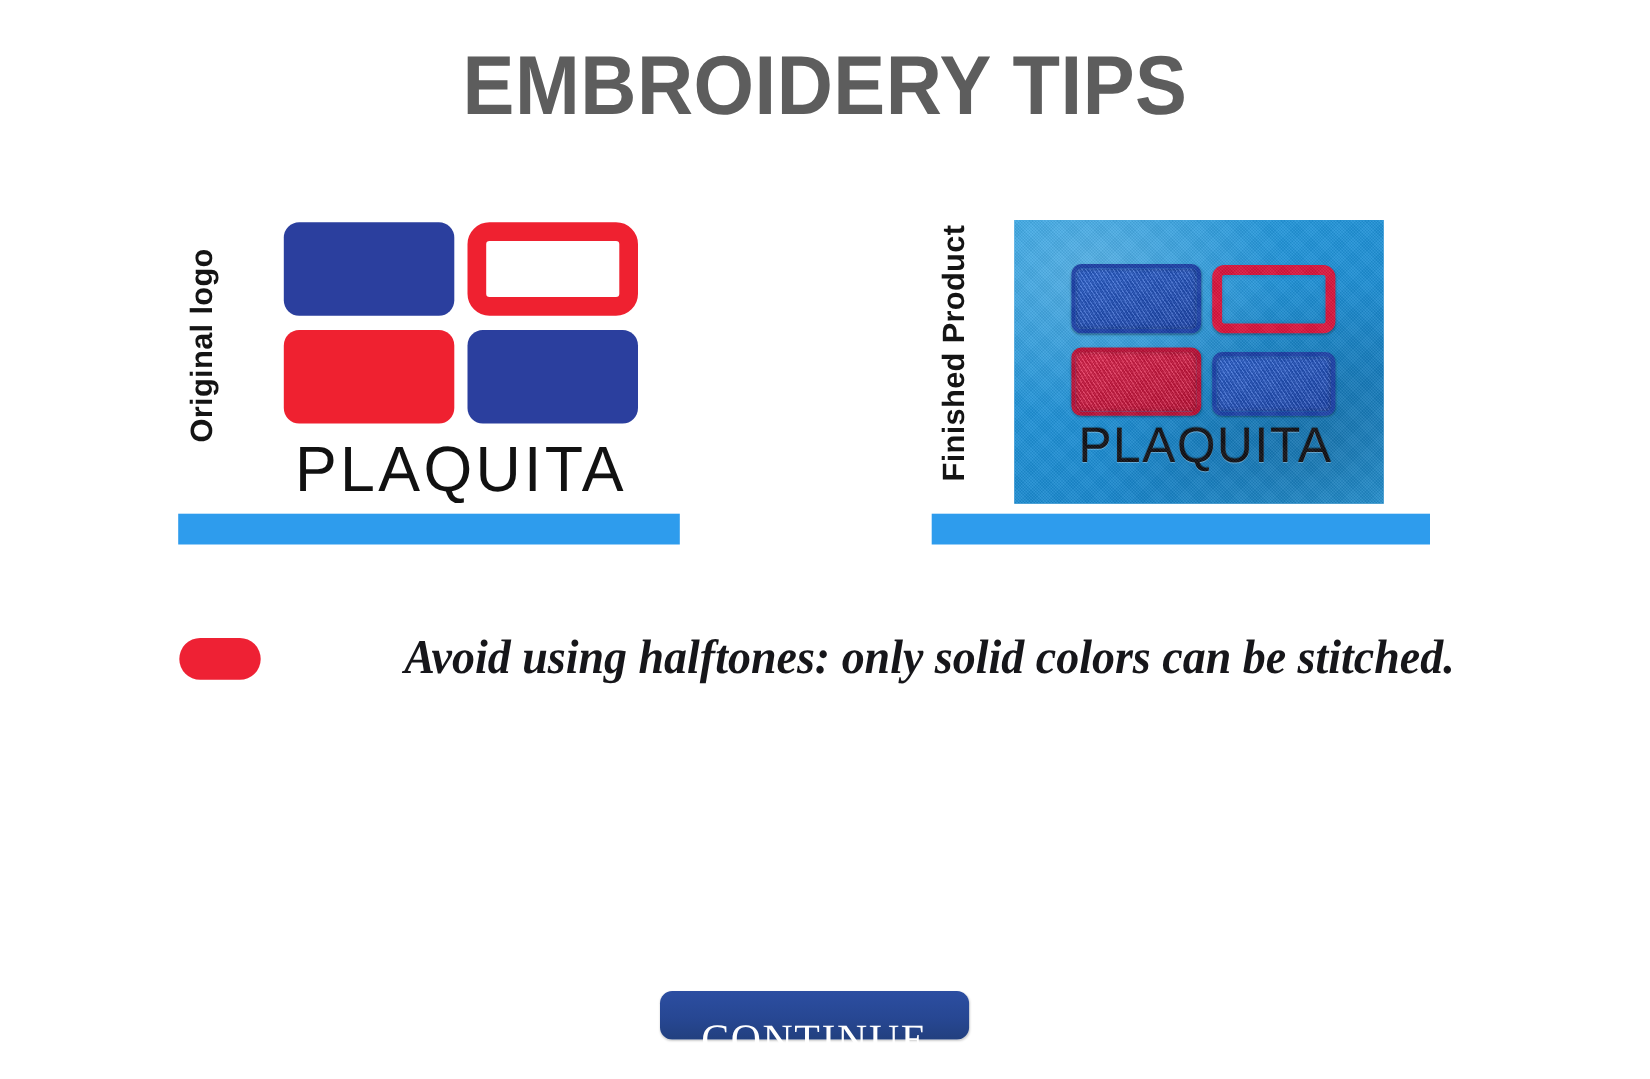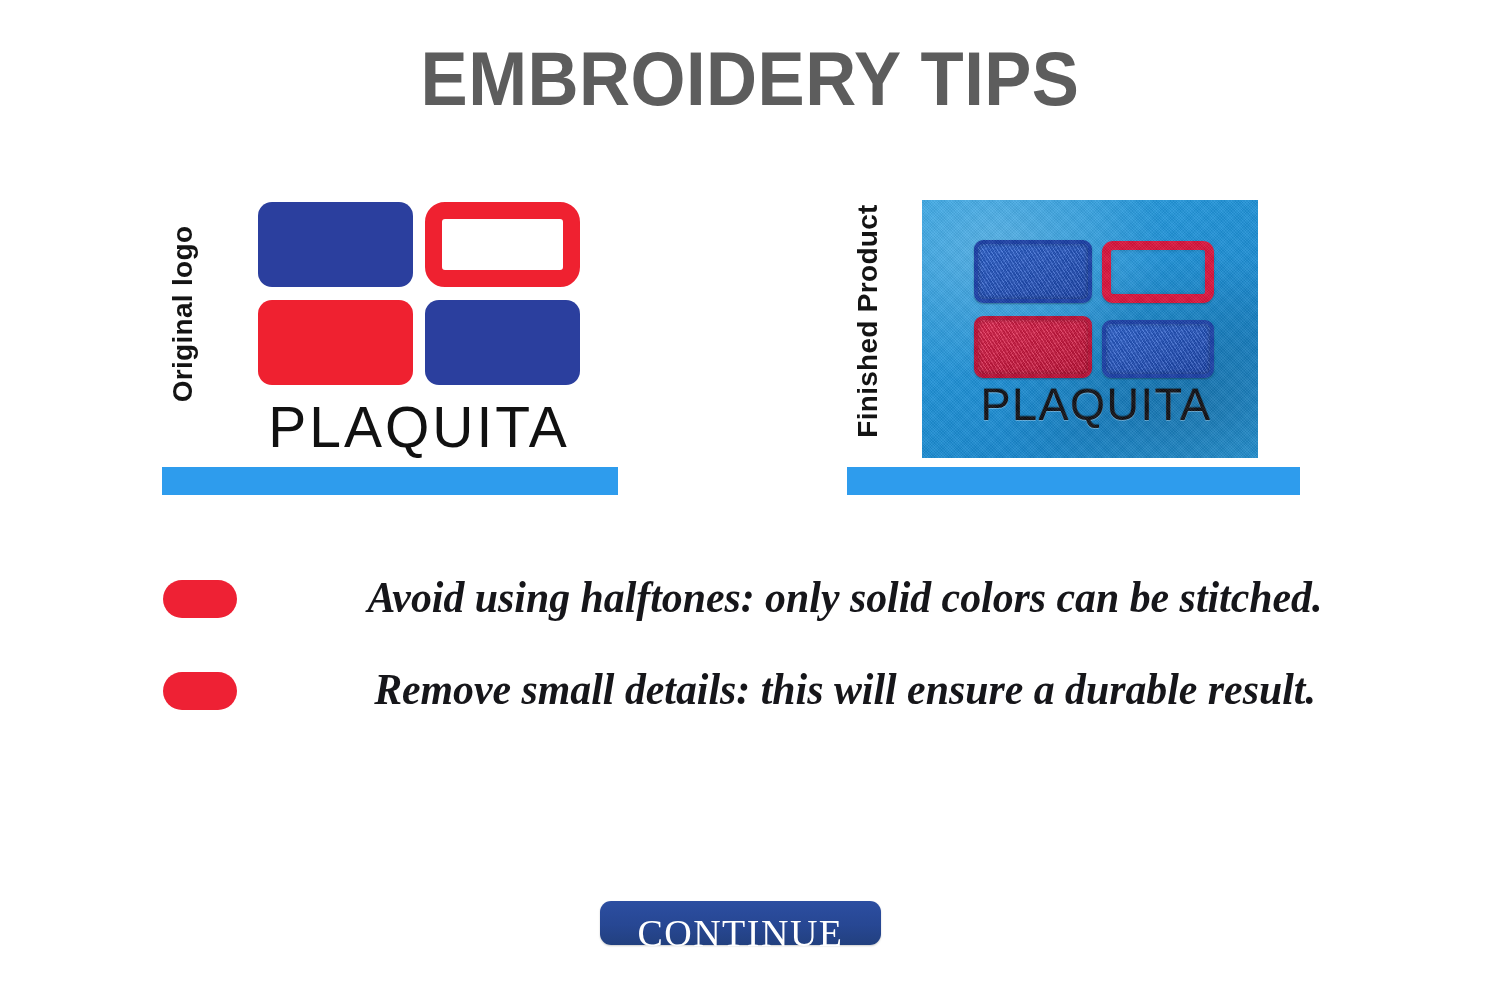--- a/index.html
+++ b/index.html
@@ -278,21 +278,21 @@
     border: none;
     border-radius: 11px;
     color: #ffffff;
     font-family: "Liberation Serif", serif;
     font-weight: normal;
     font-size: 38px;
     letter-spacing: 1.5px;
     line-height: 57px;
     text-align: center;
     cursor: pointer;
-    padding: 4px;
+    padding: 16px;
     box-shadow: 0 1px 2px rgba(0,0,0,0.20);
   }
 </style>
 </head>
 <body>
 
 <div class="page-title">EMBROIDERY TIPS</div>
 
 <div class="panels">
 
@@ -337,22 +337,16 @@
 
 <div class="tips">
 
   <div class="tip-row tip-row-1">
     <div class="bullet bullet-1"></div>
     <div class="tip-text tip-text-1">
       <span class="tip-line">Avoid using halftones: only solid colors can be stitched.</span>
     </div>
   </div>
 
-  <div class="tip-row tip-row-2">
-    <div class="bullet bullet-2"></div>
-    <div class="tip-text tip-text-2">
-      <span class="tip-line">Remove small details: this will ensure a durable result.</span>
-    </div>
-  </div>
 
 </div>
 
 <button class="continue-button">CONTINUE</button>
 
 </body></html>

